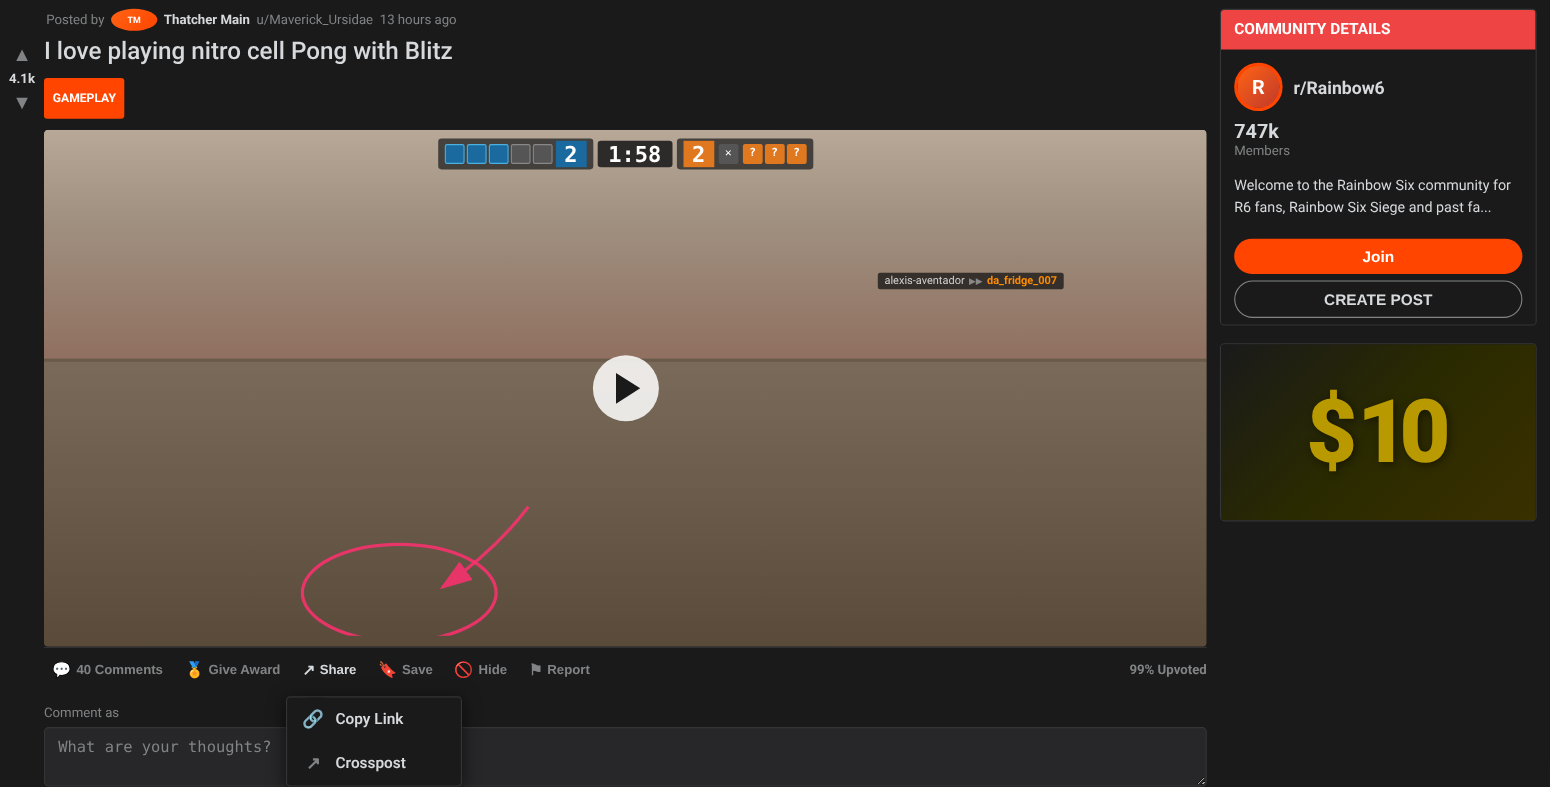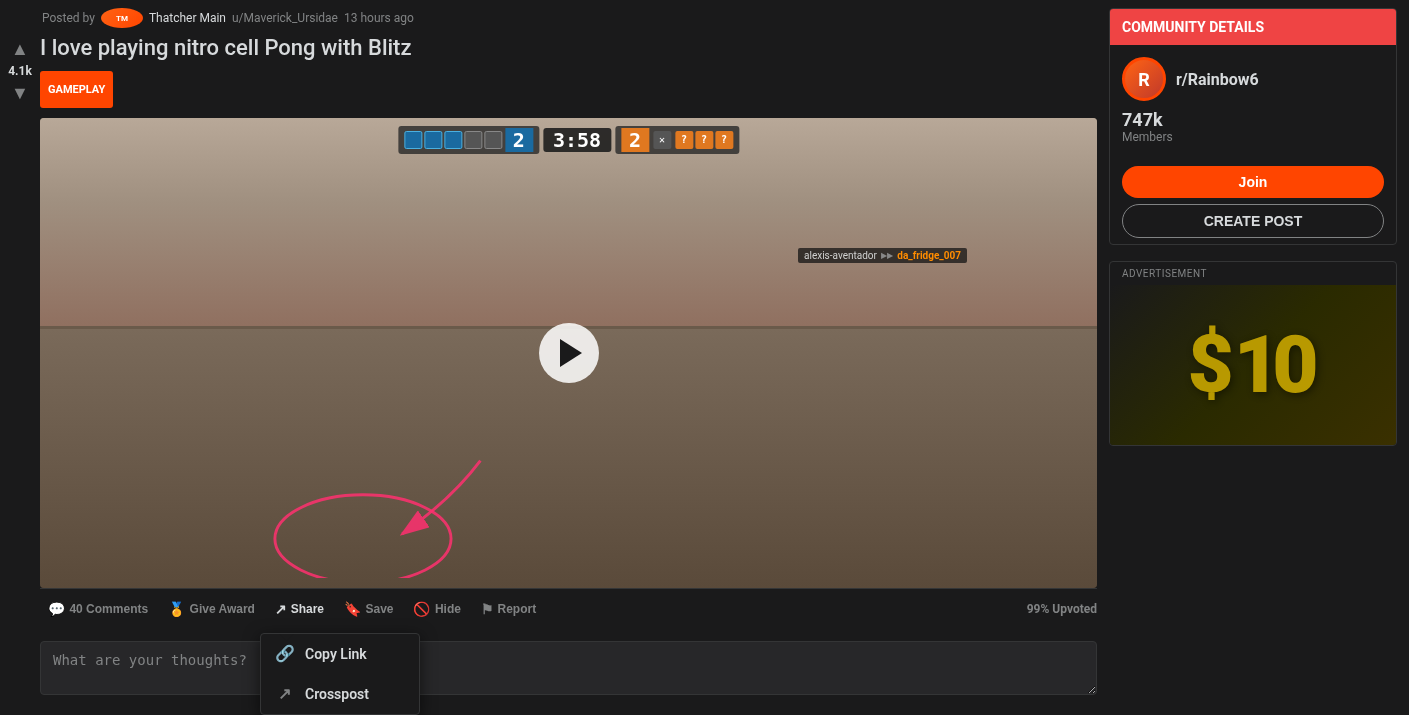--- a/index.html
+++ b/index.html
@@ -60,21 +60,21 @@
       border-radius: 50%;
       background: linear-gradient(135deg, #ff6314, #ff4500);
       display: flex; align-items: center; justify-content: center;
       font-size: 8px;
       color: white;
       font-weight: bold;
       flex-shrink: 0;
     }
     .poster-name {
       color: #d7dadc;
-      font-weight: 400;
+      font-weight: 700;
       font-size: 12px;
     }
     .post-time { color: #818384; font-size: 12px; }
 
     
     .post-title {
       font-size: 22px;
       font-weight: 500;
       color: #d7dadc;
       margin-bottom: 8px;
@@ -523,21 +523,21 @@
         <div class="hud-team-a">
           <div class="hud-icons">
             <div class="hud-icon-box active"></div>
             <div class="hud-icon-box active"></div>
             <div class="hud-icon-box active"></div>
             <div class="hud-icon-box"></div>
             <div class="hud-icon-box"></div>
           </div>
           <div class="hud-score">2</div>
         </div>
-        <div class="hud-timer">3:58</div>
+        <div class="hud-timer">1:58</div>
         <div class="hud-team-b">
           <div class="hud-score orange">2</div>
           <div style="width:18px;height:18px;background:#555;border-radius:2px;margin:0 1px;display:flex;align-items:center;justify-content:center;color:white;font-size:10px;">✕</div>
           <div class="hud-icons">
             <div class="hud-q-box">?</div>
             <div class="hud-q-box">?</div>
             <div class="hud-q-box">?</div>
           </div>
         </div>
       </div>
@@ -602,20 +602,21 @@
       </div>
       <div class="dropdown-item">
         <span class="dropdown-icon">↗</span>
         <span>Crosspost</span>
       </div>
     </div>
   </div>
 
   
   <div class="comment-section">
+    <div class="comment-as">Comment as</div>
     <textarea class="comment-input" placeholder="What are your thoughts?" style=""></textarea>
   </div>
 
 </div>
 
 <div class="sidebar">
 
   <div class="sidebar-section">
     <div class="sidebar-header">COMMUNITY DETAILS</div>
 
@@ -624,27 +625,27 @@
         <span>R</span>
       </div>
       <span class="community-name">r/Rainbow6</span>
     </div>
 
     <div class="community-stats">
       <div class="stat-number">747k</div>
       <div class="stat-label">Members</div>
     </div>
 
+    <div class="community-desc">Welcome to the Rainbow Six community for R6 fans, Rainbow Six Siege and past fa...</div>
 
     <button class="sidebar-btn btn-join">Join</button>
     <button class="sidebar-btn btn-create">CREATE POST</button>
 
   </div>
 
   <div class="ad-section">
-    <div class="ad-label">ADVERTISEMENT</div>
     <div class="ad-creative">
       <span class="ad-dollar">$1</span>
       <span style="font-size:80px;font-weight:900;color:#c8a600;opacity:0.9;text-shadow:2px 2px 8px rgba(0,0,0,0.5);margin-left:-8px;">0</span>
     </div>
   </div>
 
 </div>
 
 </body></html>

